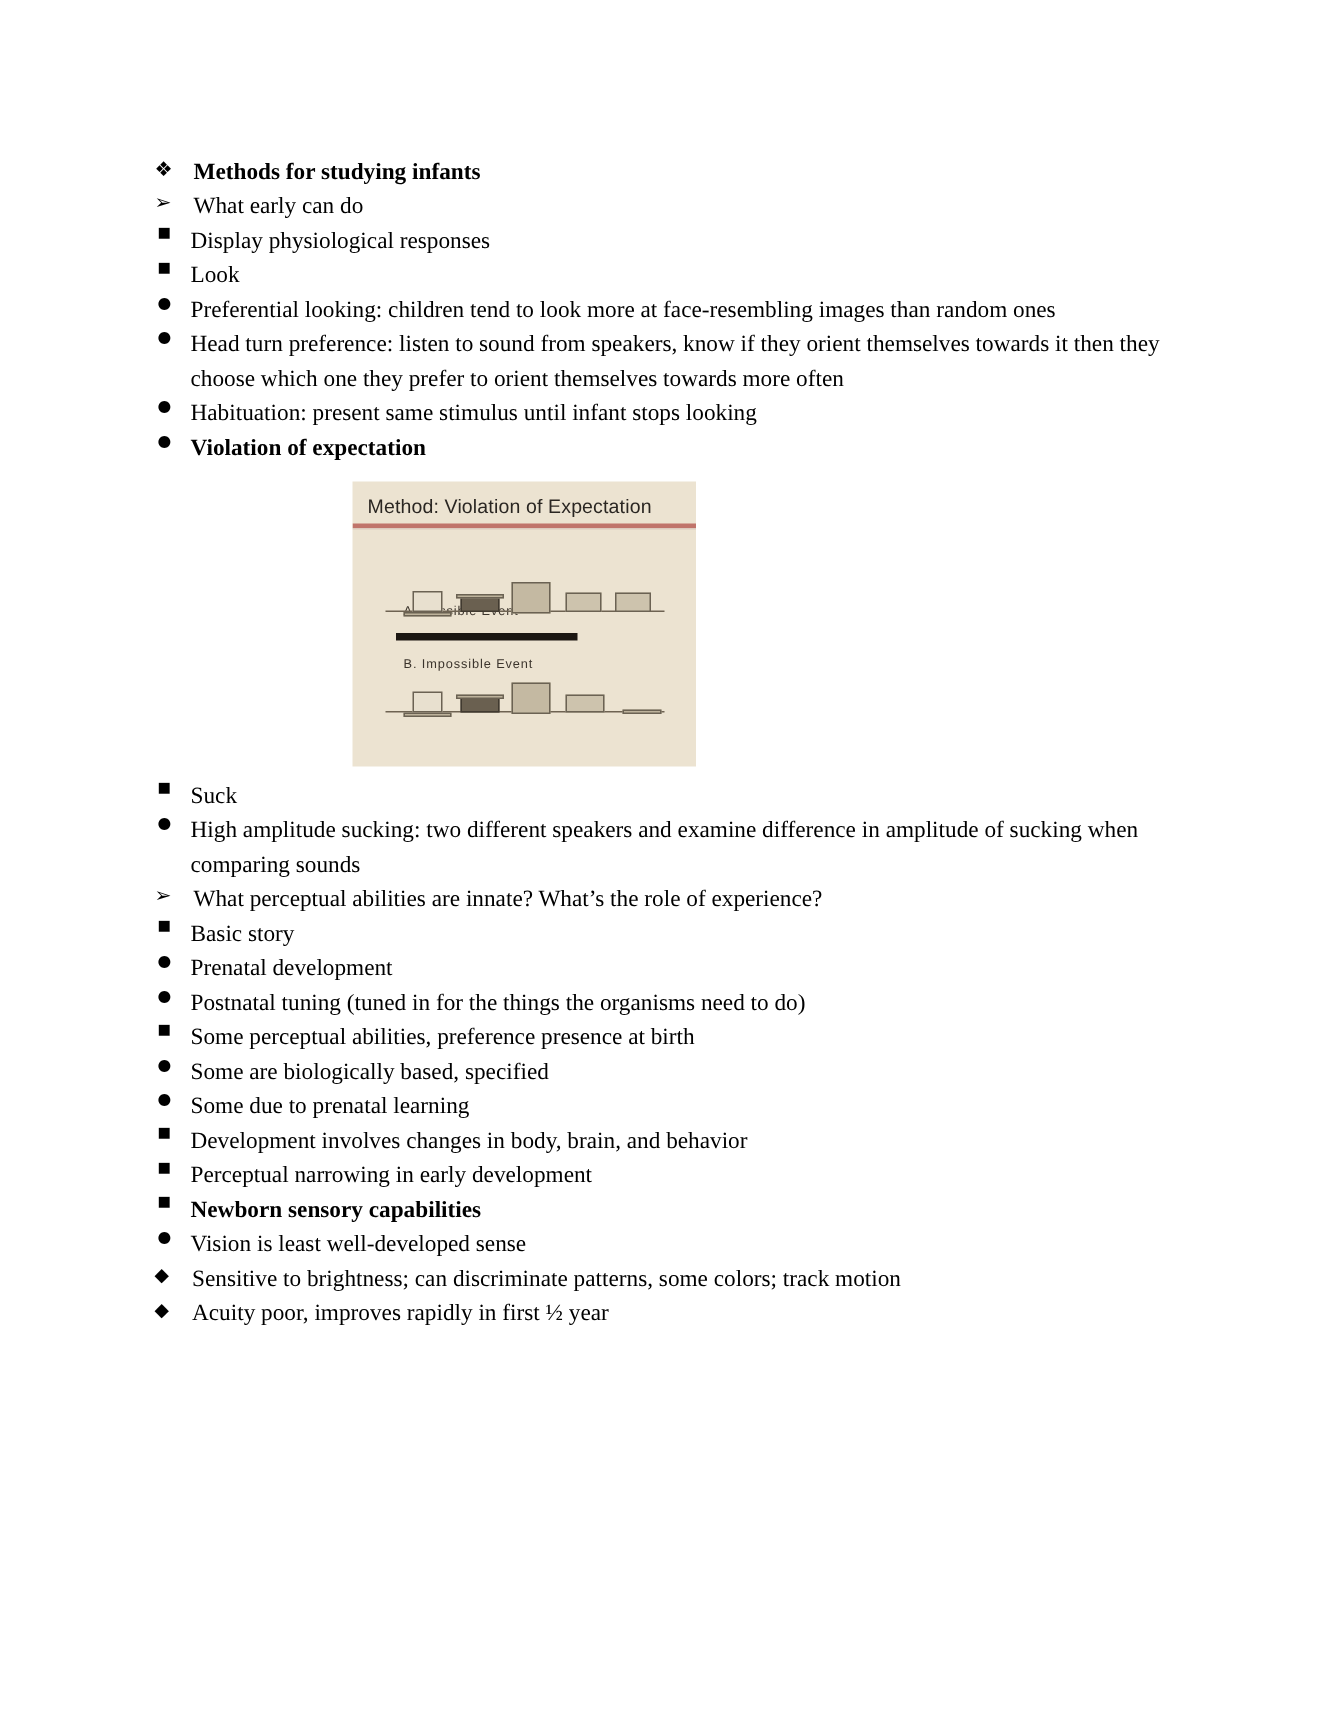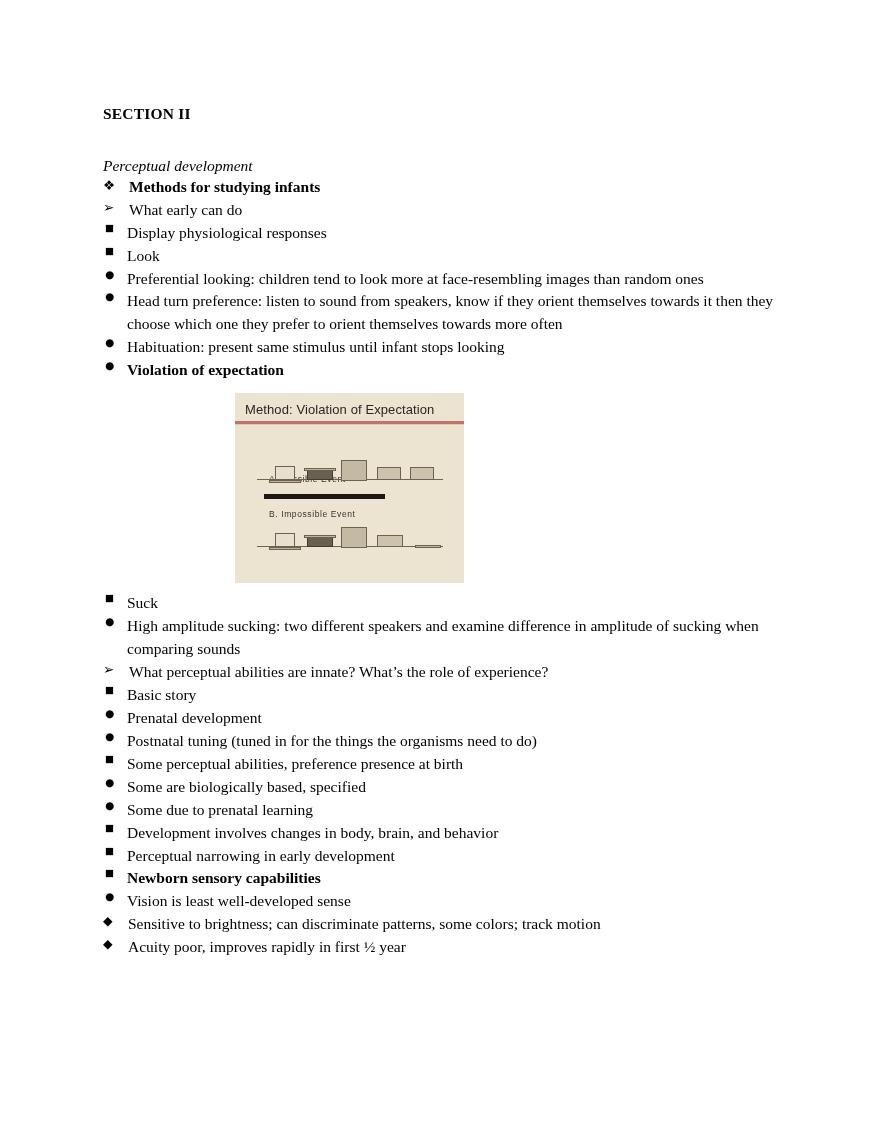--- a/index.html
+++ b/index.html
@@ -189,22 +189,20 @@
     border: 1px solid #6b6253;
     box-sizing: border-box;
   }
 </style>
 </head>
 <body>
 
 <div class="page">
   <div class="content">
 
-    <div class="section-title">SECTION II</div>
-    <div class="subtitle">Perceptual development</div>
 
     <ul class="outline">
 
       <li class="item lv1">
         <span class="row">
           <span class="bullet">❖</span>
           <span class="txt">Methods for studying infants</span>
         </span>
 
         <ul>

